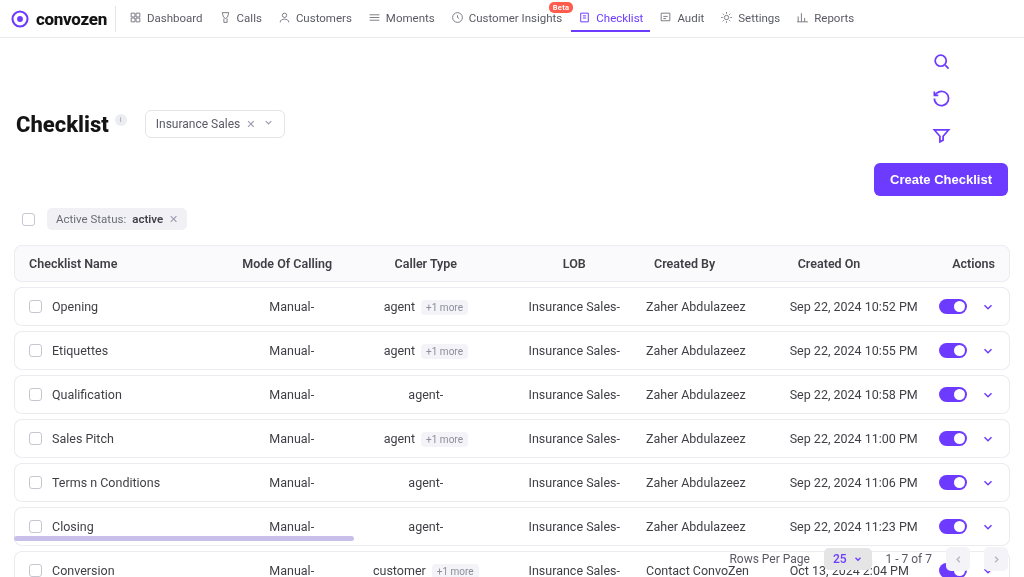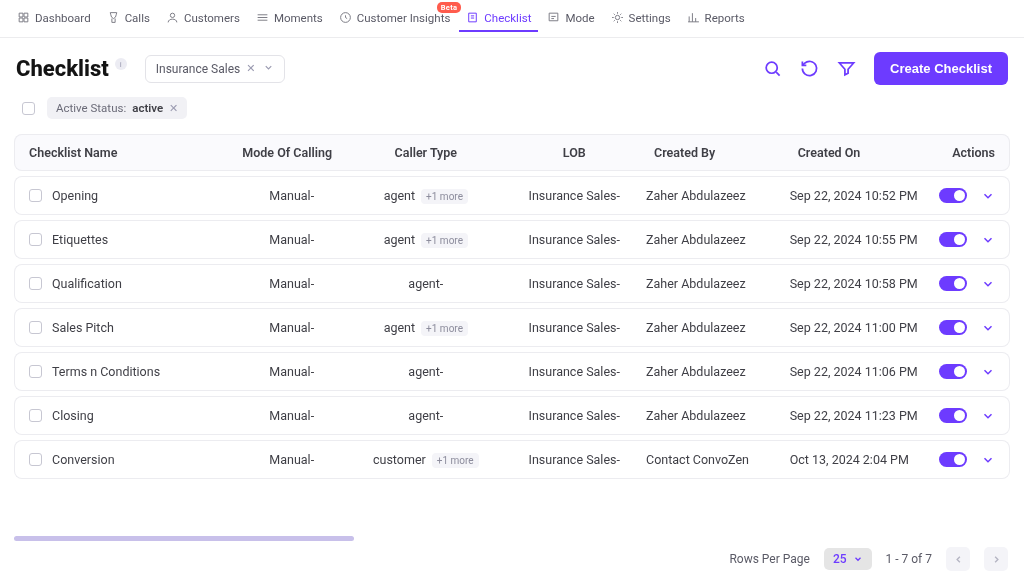--- a/index.html
+++ b/index.html
@@ -80,21 +80,21 @@
       border: 1px solid #e3e3e8;
       border-radius: 6px;
       color: #5a5a66; font-size: 12px;
       justify-content: space-between;
     }
     .chip-inner { display: flex; align-items: center; gap: 6px; }
     .chip-x { color: #9a9ab0; font-size: 11px; cursor: pointer; }
     .chip-caret { color: #9a9ab0; }
 
     .titlebar-actions {
-      margin-left: auto; display: flex; align-items: center; gap: 18px;
+      margin-left: auto; display: flex; align-items: center; gap: 18px; flex-direction: column;
     }
     .action-icon { width: 19px; height: 19px; color: #6d3bff; cursor: pointer; }
     .primary-btn {
       background: #6d3bff; color: #fff;
       font-size: 13px; font-weight: 600;
       border: none; border-radius: 6px;
       padding: 9px 16px;
       cursor: pointer;
     }
 
@@ -200,20 +200,29 @@
     col.c-caller{width:16%}
     col.c-lob  {width:15%}
     col.c-cb   {width:15%}
     col.c-co   {width:14%}
     col.c-act  {width:9%}
   </style>
 </head>
 <body>
 
 <div class="topnav">
+  <div class="brand">
+    <span class="brand-icon">
+      <svg viewBox="0 0 24 24" width="20" height="20">
+          <circle cx="12" cy="12" r="9" fill="none" stroke="#6d3bff" stroke-width="2.5"></circle>
+          <circle cx="12" cy="12" r="3.5" fill="#6d3bff"></circle>
+        </svg>
+    </span>
+    <span>convozen</span>
+  </div>
 
   <div class="nav-items" id="nav-items">
       <div class="nav-item">
         <span class="ni-icon"><svg viewBox="0 0 24 24" fill="none" stroke="currentColor" stroke-width="1.8">
             <path d="M4 4h7v7H4zM13 4h7v7h-7zM4 13h7v7H4zM13 13h7v7h-7z"></path>
           </svg></span>
         <span>Dashboard</span>
       </div>
       <div class="nav-item">
         <span class="ni-icon"><svg viewBox="0 0 24 24" fill="none" stroke="currentColor" stroke-width="1.8">
@@ -243,21 +252,21 @@
       <div class="nav-item active">
         <span class="ni-icon"><svg viewBox="0 0 24 24" fill="none" stroke="currentColor" stroke-width="1.8">
             <path d="M5 4h14v16H5zM9 9h6M9 13h6"></path>
           </svg></span>
         <span>Checklist</span>
       </div>
       <div class="nav-item">
         <span class="ni-icon"><svg viewBox="0 0 24 24" fill="none" stroke="currentColor" stroke-width="1.8">
             <path d="M4 4h16v14H4zM8 10h8M8 14h5"></path>
           </svg></span>
-        <span>Mode</span>
+        <span>Audit</span>
       </div>
       <div class="nav-item">
         <span class="ni-icon"><svg viewBox="0 0 24 24" fill="none" stroke="currentColor" stroke-width="1.8">
             <path d="M12 8a4 4 0 1 0 0 8 4 4 0 0 0 0-8zM12 2v3M12 19v3M2 12h3M19 12h3M5 5l2 2M17 17l2 2M19 5l-2 2M7 17l-2 2"></path>
           </svg></span>
         <span>Settings</span>
       </div>
       <div class="nav-item">
         <span class="ni-icon"><svg viewBox="0 0 24 24" fill="none" stroke="currentColor" stroke-width="1.8">
             <path d="M4 20V10M10 20V4M16 20v-7M22 20H2"></path>

